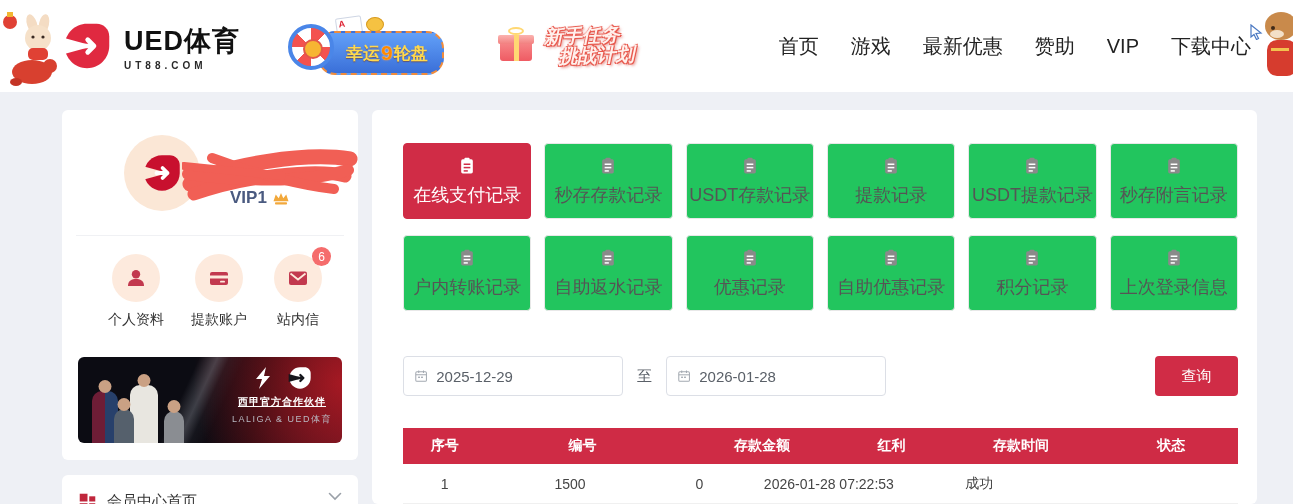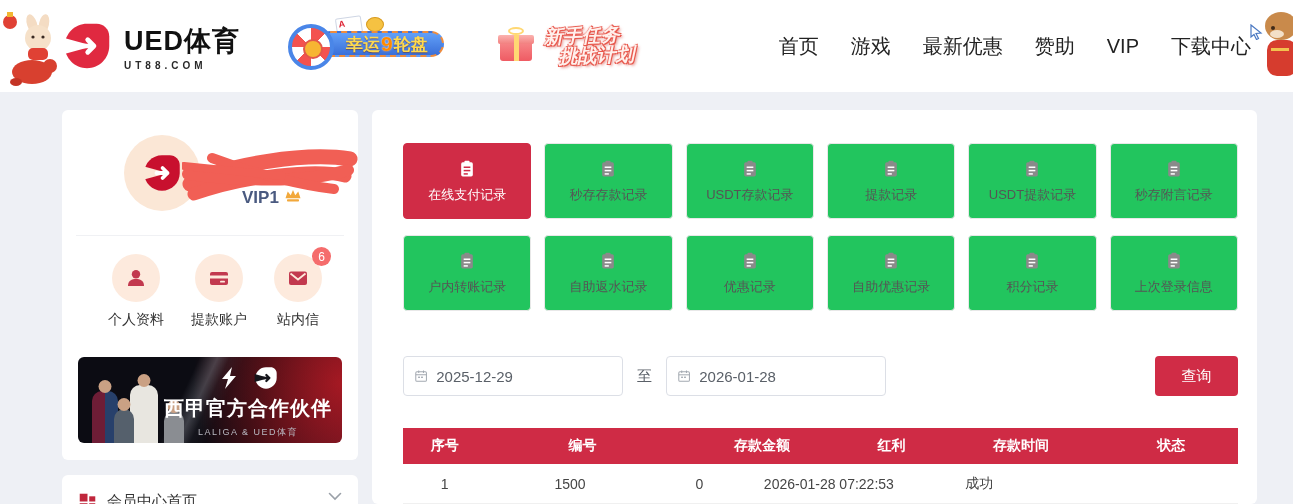--- a/index.html
+++ b/index.html
@@ -14,21 +14,21 @@
   .logo-text .logo-title { font-size:27px; font-weight:bold; color:#111; letter-spacing:1px; line-height:1.1; }
   .logo-text .logo-sub { font-size:10px; font-weight:600; color:#2a2a2a; letter-spacing:4px; margin-top:3px; }
 
   .promo-wheel { position:relative; margin-left:48px; display:flex; align-items:center; cursor:pointer; width:170px; height:62px; }
   .wheel { position:absolute; left:0; top:9px; width:46px; height:46px; border-radius:50%; border:4px solid #4a86e8;
            background:conic-gradient(#f3524f 0 45deg,#fff 0 90deg,#f3524f 0 135deg,#fff 0 180deg,#f3524f 0 225deg,#fff 0 270deg,#f3524f 0 315deg,#fff 0 360deg); z-index:3; }
   .wheel::after { content:""; position:absolute; left:50%; top:50%; width:16px; height:16px; margin:-8px 0 0 -8px; border-radius:50%; background:#f7b532; border:2px solid #e2574a; }
   .cards-deco { position:absolute; left:48px; top:2px; width:26px; height:18px; background:#fff; border:1px solid #cfd6e4; border-radius:2px; transform:rotate(-8deg); z-index:1; }
   .cards-deco::after { content:"A"; position:absolute; left:2px; top:0; font-size:9px; color:#d23; font-weight:bold; }
   .coin-deco { position:absolute; left:78px; top:2px; width:18px; height:15px; border-radius:50%; background:#f5c242; border:1px solid #d89a1e; z-index:1; }
-  .wheel-pill { position:absolute; left:30px; top:16px; height:26px; padding:0 14px 0 26px; border-radius:17px;
+  .wheel-pill { position:absolute; left:30px; top:16px; height:44px; padding:0 14px 0 26px; border-radius:17px;
                 background:linear-gradient(#62a0f8,#3a6fd8); border:2px dashed #f08c3c; display:flex; align-items:center; z-index:2; white-space:nowrap; }
   .wheel-pill .t1,.wheel-pill .t3 { color:#ffd94d; font-weight:bold; font-size:17px; text-shadow:0 1px 1px rgba(120,40,0,.5); }
   .wheel-pill .t2 { color:#ff8a00; font-weight:bold; font-size:21px; margin:0 1px; text-shadow:0 0 2px #fff,0 1px 1px rgba(120,40,0,.4); }
 
   .promo-task { margin-left:40px; display:flex; align-items:center; gap:6px; cursor:pointer; }
   .gift { position:relative; width:40px; height:34px; }
   .gift .box { position:absolute; left:2px; top:12px; width:32px; height:20px; background:linear-gradient(#f7898a,#ef5b63); border-radius:3px; }
   .gift .lid { position:absolute; left:0; top:6px; width:36px; height:9px; background:linear-gradient(#fbb3b0,#f2807f); border-radius:2px; }
   .gift .ribbon { position:absolute; left:16px; top:6px; width:5px; height:26px; background:#ffd873; }
   .gift .bow { position:absolute; left:10px; top:-2px; width:16px; height:8px; border:2px solid #ffd873; border-radius:50%; background:transparent; }
@@ -43,53 +43,53 @@
 
   
   .content { display:flex; align-items:flex-start; padding:18px 36px 0 62px; gap:14px; height:412px; }
   .card { background:#fff; border-radius:6px; }
 
   aside { width:296px; flex:none; display:flex; flex-direction:column; }
   .profile-card { padding-bottom:17px; }
   .profile { position:relative; height:125px; }
   .avatar { --cut:#fbe7d6; position:absolute; left:62px; top:25px; width:76px; height:76px; border-radius:50%; background:#fbe7d6; display:flex; align-items:center; justify-content:center; }
   .scribble { position:absolute; left:120px; top:36px; }
-  .vip-row { position:absolute; left:180px; top:78px; display:flex; align-items:flex-start; gap:5px; }
+  .vip-row { position:absolute; left:168px; top:78px; display:flex; align-items:center; gap:5px; }
   .vip-label { font-size:17px; color:#4a5a80; font-weight:600; }
   .divider { height:1px; background:#f0f1f4; margin:0 14px; }
   .shortcuts { display:flex; justify-content:space-between; padding:18px 36px 14px 46px; }
   .shortcut { display:flex; flex-direction:column; align-items:center; gap:9px; cursor:pointer; position:relative; }
   .shortcut .circle { width:48px; height:48px; border-radius:50%; background:#fdeadd; display:flex; align-items:center; justify-content:center; }
   .shortcut .sc-label { font-size:14px; color:#333; white-space:nowrap; }
   .badge { position:absolute; right:-9px; top:-7px; min-width:19px; height:19px; border-radius:10px; background:#f56c6c; color:#fff; font-size:12px; display:flex; align-items:center; justify-content:center; padding:0 4px; }
 
   .banner { position:relative; margin:14px 16px 0; height:86px; border-radius:6px; overflow:hidden; cursor:pointer;
             background:
               radial-gradient(circle at 100% 30%, rgba(220,30,40,.65), transparent 55%),
               radial-gradient(1.2px 1.2px at 8px 6px, rgba(230,70,70,.5) 50%, transparent 51%),
               linear-gradient(105deg,#0c0c13 48%, #1d0a10 68%, #47101c 100%);
             background-size:auto, 9px 9px, auto; }
   .banner .streak { position:absolute; inset:0; background:linear-gradient(115deg, transparent 40%, rgba(190,195,205,.28) 46%, rgba(190,195,205,.05) 50%, transparent 55%); }
   .player { position:absolute; bottom:0; border-radius:10px 10px 0 0; }
   .player .head { position:absolute; left:50%; transform:translateX(-50%); top:-11px; width:13px; height:13px; border-radius:50%; background:#caa184; }
   .banner-right { position:absolute; right:10px; top:8px; text-align:center; }
   .banner-logos { display:flex; justify-content:center; align-items:center; gap:14px; height:26px; margin-bottom:4px; }
-  .banner-title { font-size:20px; font-weight:bold; color:#fff; letter-spacing:1px; }
+  .banner-title { font-size:10px; font-weight:bold; color:#fff; letter-spacing:1px;text-decoration:underline; }
   .banner-sub { margin-top:4px; font-size:9px; color:#b9b9c2; letter-spacing:1.5px; }
 
   .member-card { margin-top:15px; flex:1; display:flex; align-items:flex-start; padding:17px 16px; gap:10px; cursor:pointer; }
   .member-label { font-size:15px; color:#333; flex:1; }
 
   
   .main-card { flex:1; height:100%; padding:33px 19px 0 31px; overflow:hidden; }
   .tabs { display:grid; grid-template-columns:repeat(6,1fr); gap:16px 13px; }
   .tab { height:76px; border:1px solid #e8e8e8; border-radius:4px; background:#22c55e; display:flex; flex-direction:column; align-items:center; justify-content:center; gap:7px; cursor:pointer; }
   .tab svg { color:#8a8a8a; }
   .tab .line { fill:#fff; }
-  .tab .tab-label { font-size:13px; color:#555; white-space:nowrap;text-align:center; }
+  .tab .tab-label { font-size:18px; color:#555; white-space:nowrap;text-align:center; }
   .tab.active { background:#d02c46; border-color:#d02c46; }
   .tab.active svg { color:#fff; }
   .tab.active .line { fill:#d02c46; }
   .tab.active .tab-label { color:#fff; }
 
   .filter-row { margin-top:45px; display:flex; align-items:center; }
   .date-input { width:220px; height:40px; border:1px solid #dcdfe6; border-radius:4px; background:#fff; display:flex; align-items:center; padding:0 10px; gap:8px; }
   .date-input input { border:none; outline:none; width:100%; font-size:15px; color:#5a6068; font-family:inherit; background:transparent; }
   .to-label { margin:0 14px; font-size:15px; color:#5a6068; }
   .search-btn { margin-left:auto; width:83px; height:40px; background:#d02c46; color:#fff; font-size:15px; border:none; border-radius:4px; cursor:pointer; font-family:inherit; }

